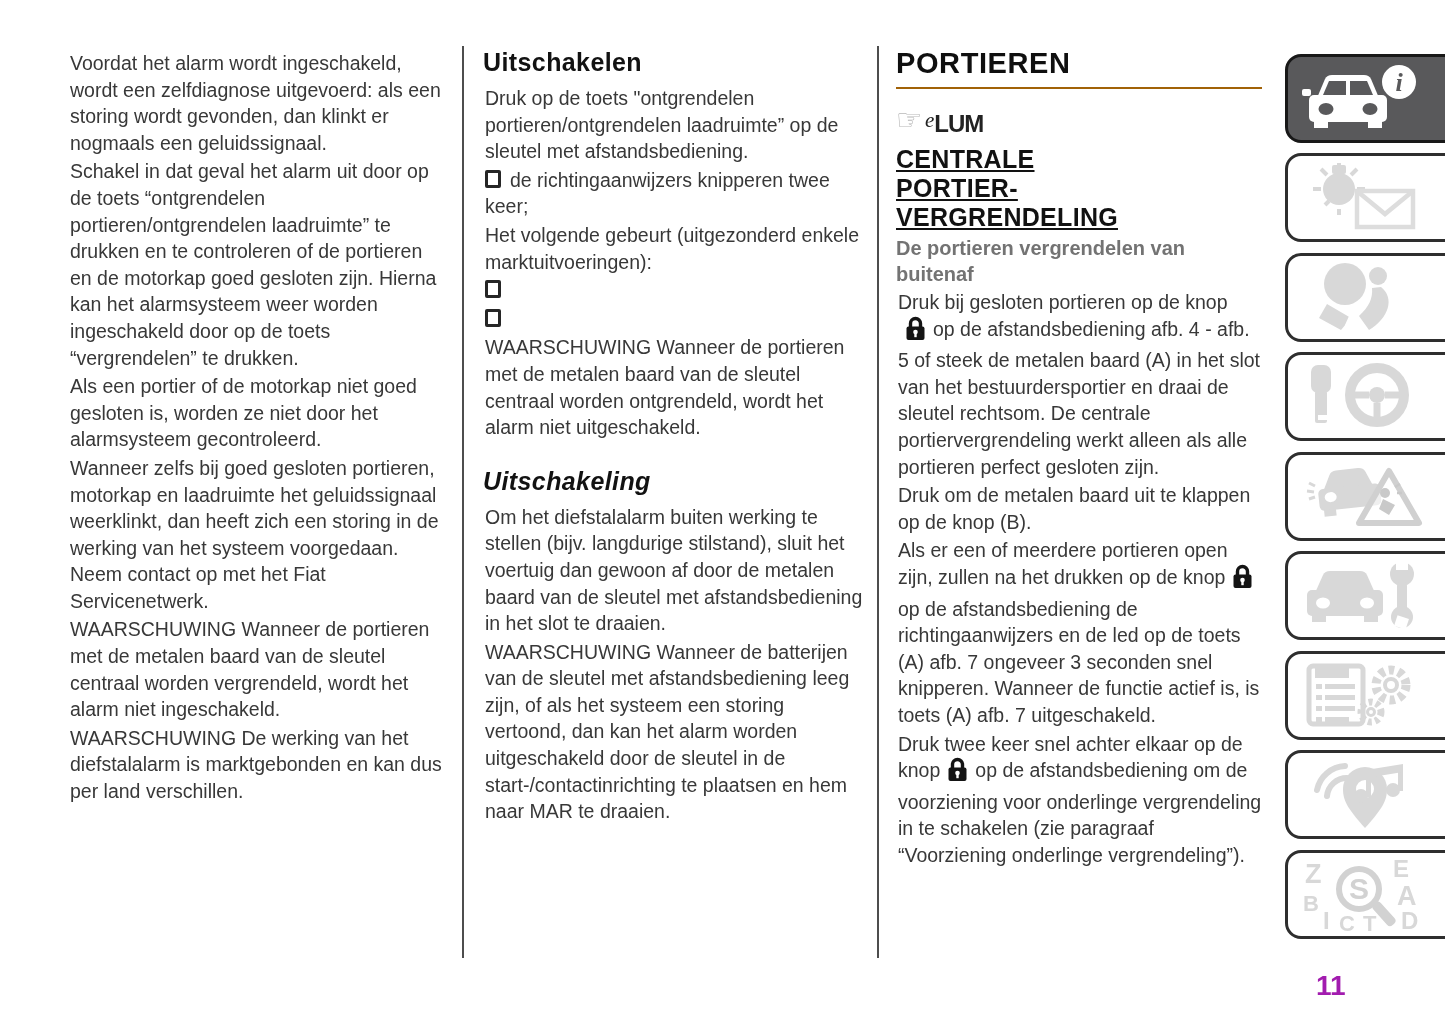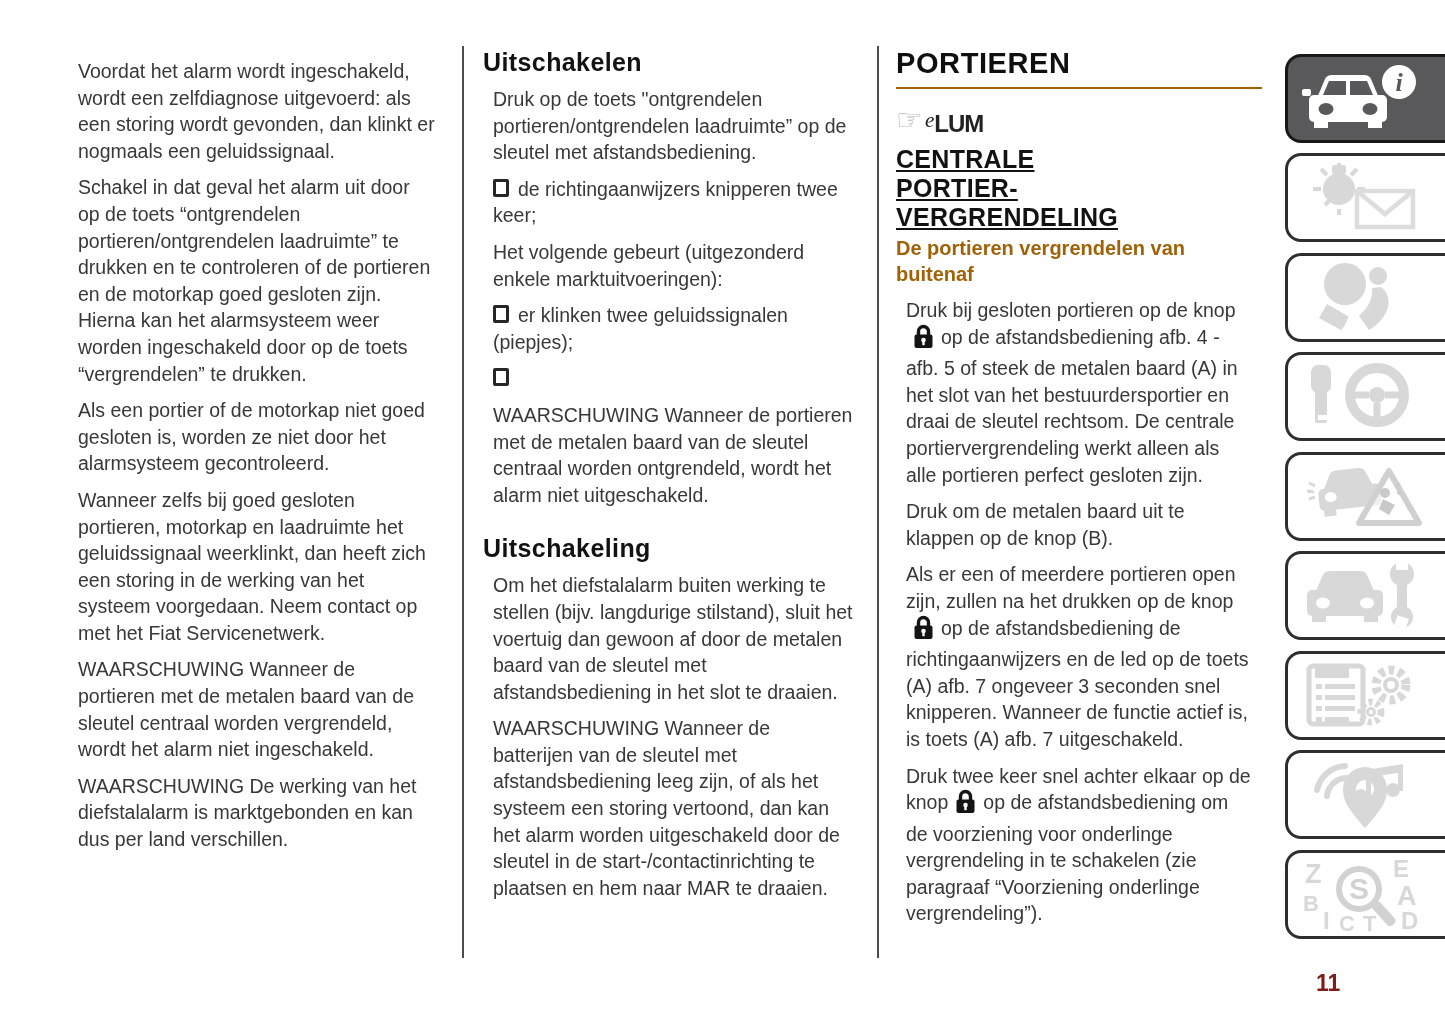--- a/index.html
+++ b/index.html
@@ -6,87 +6,87 @@
   body{
     width:1445px;height:1018px;position:relative;overflow:hidden;
     background:#ffffff;color:#383838;
     font-family:"Liberation Sans","DejaVu Sans",sans-serif;
   }
   .col{position:absolute;top:48px;}
   #col-left{left:68px;width:378px;}
   #col-mid{left:483px;width:382px;}
   #col-right{left:896px;width:368px;}
 
-  p.body{font-size:19.5px;line-height:26.6px;margin:10px;}
+  p.body{font-size:19.5px;line-height:26.6px;margin:2px;}
   .warn1{margin-top:62px;}
   .warn2{margin-top:40px;}
   .gap-md{margin-top:50px;}
   .gap-sm{margin-top:28px;}
 
   h2.section{
     font-size:25px;font-weight:bold;color:#121212;
     margin:0 0 9px 0;letter-spacing:0.4px;line-height:28px;
   }
-  h2.section2{margin-top:26px;}
+  h2.section2{margin-top:26px;font-style:italic;}
 
   .main-title{
     font-size:29px;font-weight:bold;color:#0f0f0f;letter-spacing:0.6px;
     margin:0;padding-bottom:9px;border-bottom:2px solid #a16207;width:366px;
     line-height:30px;
   }
   .elum{margin:14px 0 6px 0;height:34px;display:flex;align-items:center;}
   .elum .hand{color:#b8b8b8;font-size:30px;line-height:30px;font-family:"DejaVu Sans",sans-serif;}
   .elum .elum-e{font-style:italic;font-size:21px;color:#222;font-family:"Liberation Serif",serif;margin-left:2px;}
   .elum .elum-lum{font-size:24px;color:#222;font-weight:bold;letter-spacing:-1px;font-family:"Liberation Sans",sans-serif;margin-top:7px;}
 
   .chapter-h{
     font-size:25px;font-weight:bold;color:#121212;line-height:29px;
     margin:8px 0 3px 0;max-width:255px;letter-spacing:0.3px;text-decoration:underline;
   }
-  .subhead{font-size:20px;font-weight:bold;color:#a16207;line-height:26px;margin:3px 0 2px 0;max-width:330px;}
+  .subhead{font-size:20px;font-weight:bold;color:#737373;line-height:26px;margin:3px 0 2px 0;max-width:330px;}
 
   .sq{
     display:inline-block;width:10px;height:12px;border:3px solid #262626;
     border-radius:2px;margin-right:9px;vertical-align:baseline;position:relative;top:1px;
   }
   .lockwrap{display:inline-block;vertical-align:-5px;margin:0 7px;}
 
   .vline{position:absolute;top:46px;width:2px;height:912px;background:#4d4d4d;}
   #vline1{left:462px;}
   #vline2{left:877px;}
 
   .tile{
     position:absolute;left:1285px;width:176px;height:89px;box-sizing:border-box;
     border:3px solid #2e2e2e;border-radius:16px;background:#ffffff;
     display:flex;align-items:center;padding-left:13px;
   }
   .tile.active{background:#59595b;border-color:#181818;}
 
-  .pagenum{position:absolute;left:1316px;top:970px;font-size:23px;font-weight:bold;color:#7f1d1d;}
+  .pagenum{position:absolute;left:1316px;top:970px;font-size:28px;font-weight:bold;color:#a21caf;}
 </style>
 </head>
 <body>
 
 <div class="col" id="col-left">
   <p class="body">Voordat het alarm wordt ingeschakeld, wordt een zelfdiagnose uitgevoerd: als een storing wordt gevonden, dan klinkt er nogmaals een geluidssignaal.</p>
   <p class="body">Schakel in dat geval het alarm uit door op de toets “ontgrendelen portieren/ontgrendelen laadruimte” te drukken en te controleren of de portieren en de motorkap goed gesloten zijn. Hierna kan het alarmsysteem weer worden ingeschakeld door op de toets “vergrendelen” te drukken.</p>
   <p class="body">Als een portier of de motorkap niet goed gesloten is, worden ze niet door het alarmsysteem gecontroleerd.</p>
   <p class="body">Wanneer zelfs bij goed gesloten portieren, motorkap en laadruimte het geluidssignaal weerklinkt, dan heeft zich een storing in de werking van het systeem voorgedaan. Neem contact op met het Fiat Servicenetwerk.</p>
   <p class="body warn1">WAARSCHUWING Wanneer de portieren met de metalen baard van de sleutel centraal worden vergrendeld, wordt het alarm niet ingeschakeld.</p>
   <p class="body warn2">WAARSCHUWING De werking van het diefstalalarm is marktgebonden en kan dus per land verschillen.</p>
 </div>
 
 <div class="vline" id="vline1"></div>
 
 <div class="col" id="col-mid">
   <h2 class="section">Uitschakelen</h2>
   <p class="body">Druk op de toets "ontgrendelen portieren/ontgrendelen laadruimte” op de sleutel met afstandsbediening.</p>
   <p class="body"><span class="sq"></span><span>de richtingaanwijzers knipperen twee keer;</span></p>
   <p class="body">Het volgende gebeurt (uitgezonderd enkele marktuitvoeringen):</p>
-  <p class="body"><span class="sq"></span><span>er klinken twee geluidssignalen (piepjes);</span></p>
+  <p class="body"><span class="sq"></span></p>
   <p class="body"><span class="sq"></span></p>
   <p class="body gap-md">WAARSCHUWING Wanneer de portieren met de metalen baard van de sleutel centraal worden ontgrendeld, wordt het alarm niet uitgeschakeld.</p>
   <h2 class="section section2">Uitschakeling</h2>
   <p class="body">Om het diefstalalarm buiten werking te stellen (bijv. langdurige stilstand), sluit het voertuig dan gewoon af door de metalen baard van de sleutel met afstandsbediening in het slot te draaien.</p>
   <p class="body gap-sm">WAARSCHUWING Wanneer de batterijen van de sleutel met afstandsbediening leeg zijn, of als het systeem een storing vertoond, dan kan het alarm worden uitgeschakeld door de sleutel in de start-/contactinrichting te plaatsen en hem naar MAR te draaien.</p>
 </div>
 
 <div class="vline" id="vline2"></div>
 
 <div class="col" id="col-right">

